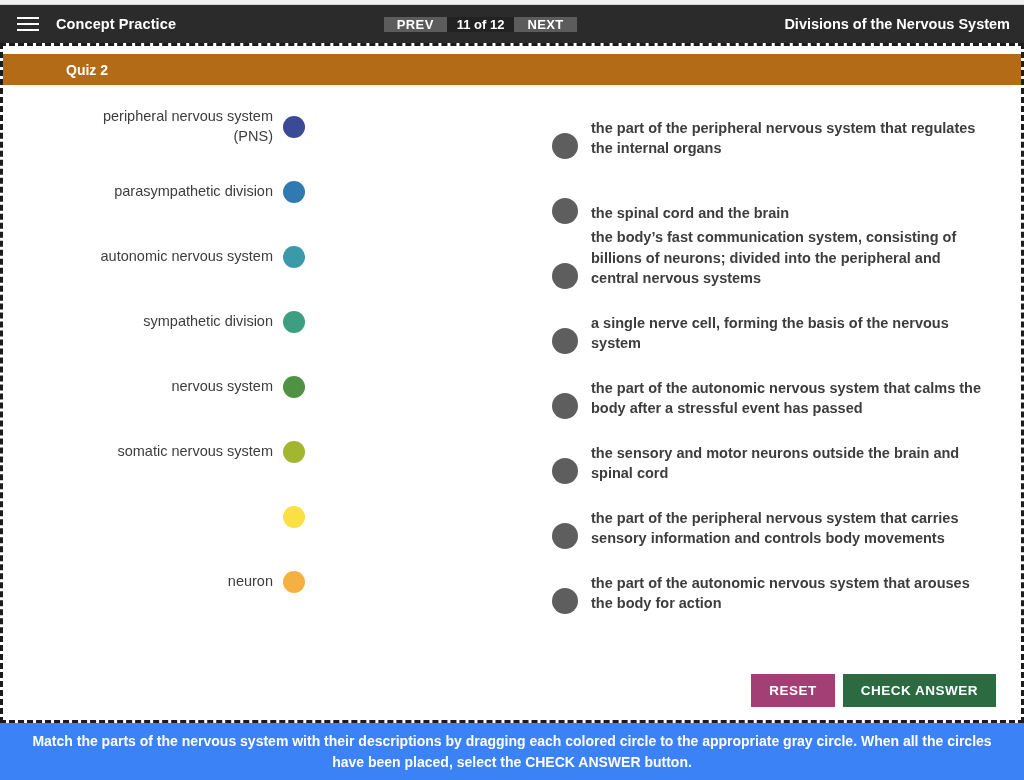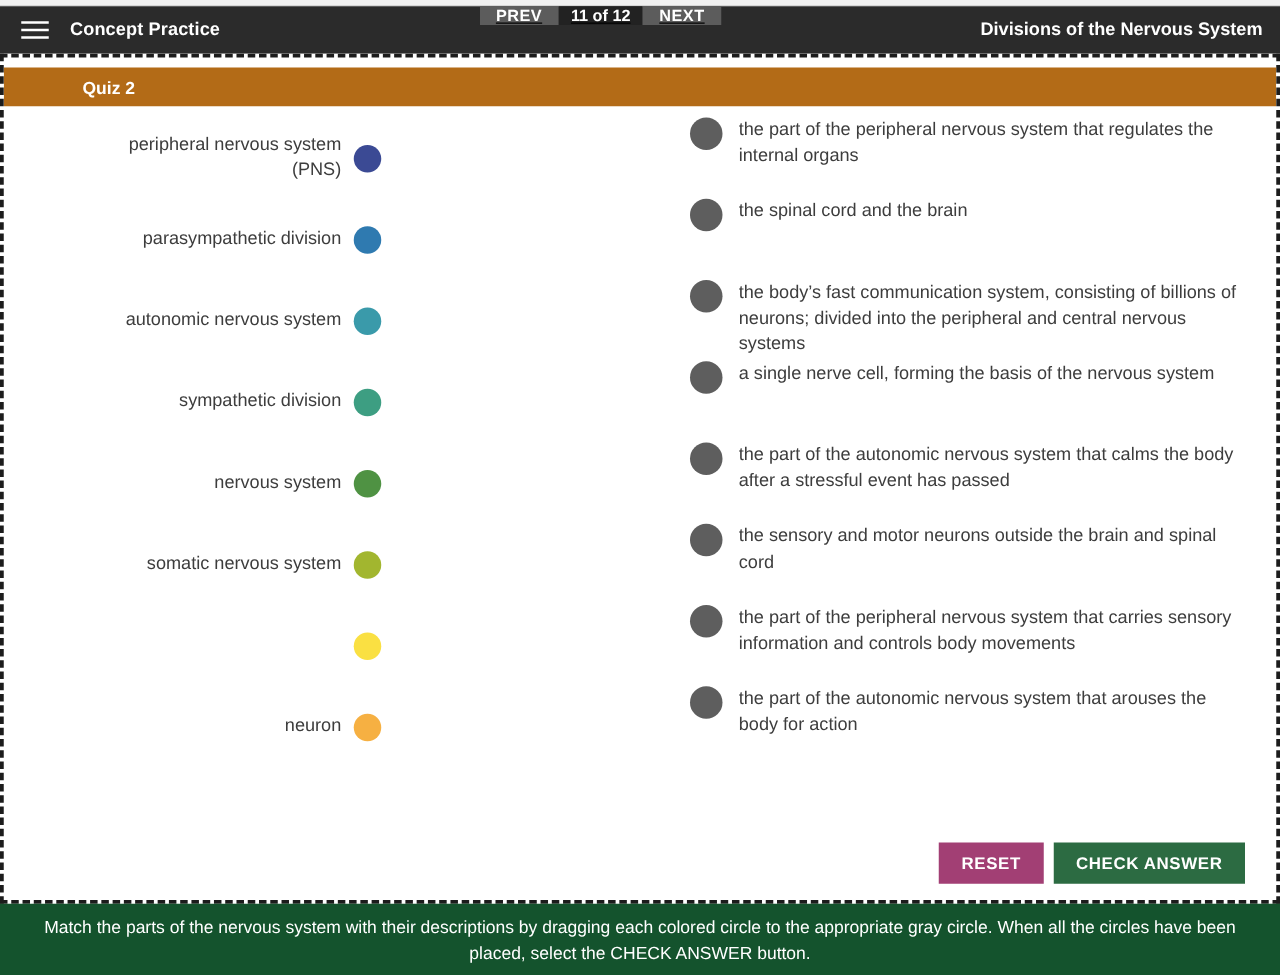--- a/index.html
+++ b/index.html
@@ -64,23 +64,22 @@
     font-weight: bold;
     color: #ffffff;
     letter-spacing: 0.1px;
     white-space: nowrap;
   }
 
   .header-spacer-left { flex: 1; }
 
   .nav-group {
     display: flex;
-    align-items: flex-start;
+    align-items: center;
     height: 100%;
-    text-decoration: underline;
   }
   .nav-btn {
     background: #5c5c5c;
     color: #ffffff;
     font-size: 13px;
     font-weight: bold;
     letter-spacing: 0.4px;
     display: flex;
     align-items: center;
     justify-content: center;
@@ -186,22 +185,23 @@
   .defs-col {
     flex: 1;
     padding-top: 23px;
     padding-right: 16px;
     display: flex;
     flex-direction: column;
   }
 
   .def-row {
     display: flex;
-    align-items: flex-start;
+    align-items: flex-end;
     min-height: 65px;
+    font-weight: bold;
   }
   .def-target {
     width: 26px;
     height: 26px;
     border-radius: 50%;
     background: #5e5e5e;
     flex: 0 0 26px;
     margin-right: 13px;
   }
   .def-text {
@@ -231,29 +231,30 @@
   }
   .btn-reset { background: #a23f74; }
   .btn-check { background: #2c6b42; }
 
   
   .instructions {
     position: absolute;
     bottom: 0; left: 0;
     width: 1024px;
     height: 57px;
-    background: #14532d;
+    background: #3b82f6;
     color: #ffffff;
     display: flex;
     align-items: center;
     justify-content: center;
     text-align: center;
     padding: 0 18px;
     font-size: 14px;
     line-height: 1.45;
+    font-weight: bold;
   }
   .instructions span { display: block; max-width: 985px; }
 </style>
 </head>
 <body>
 
 <div id="app">
 
   <div class="chrome-strip"></div>
 

